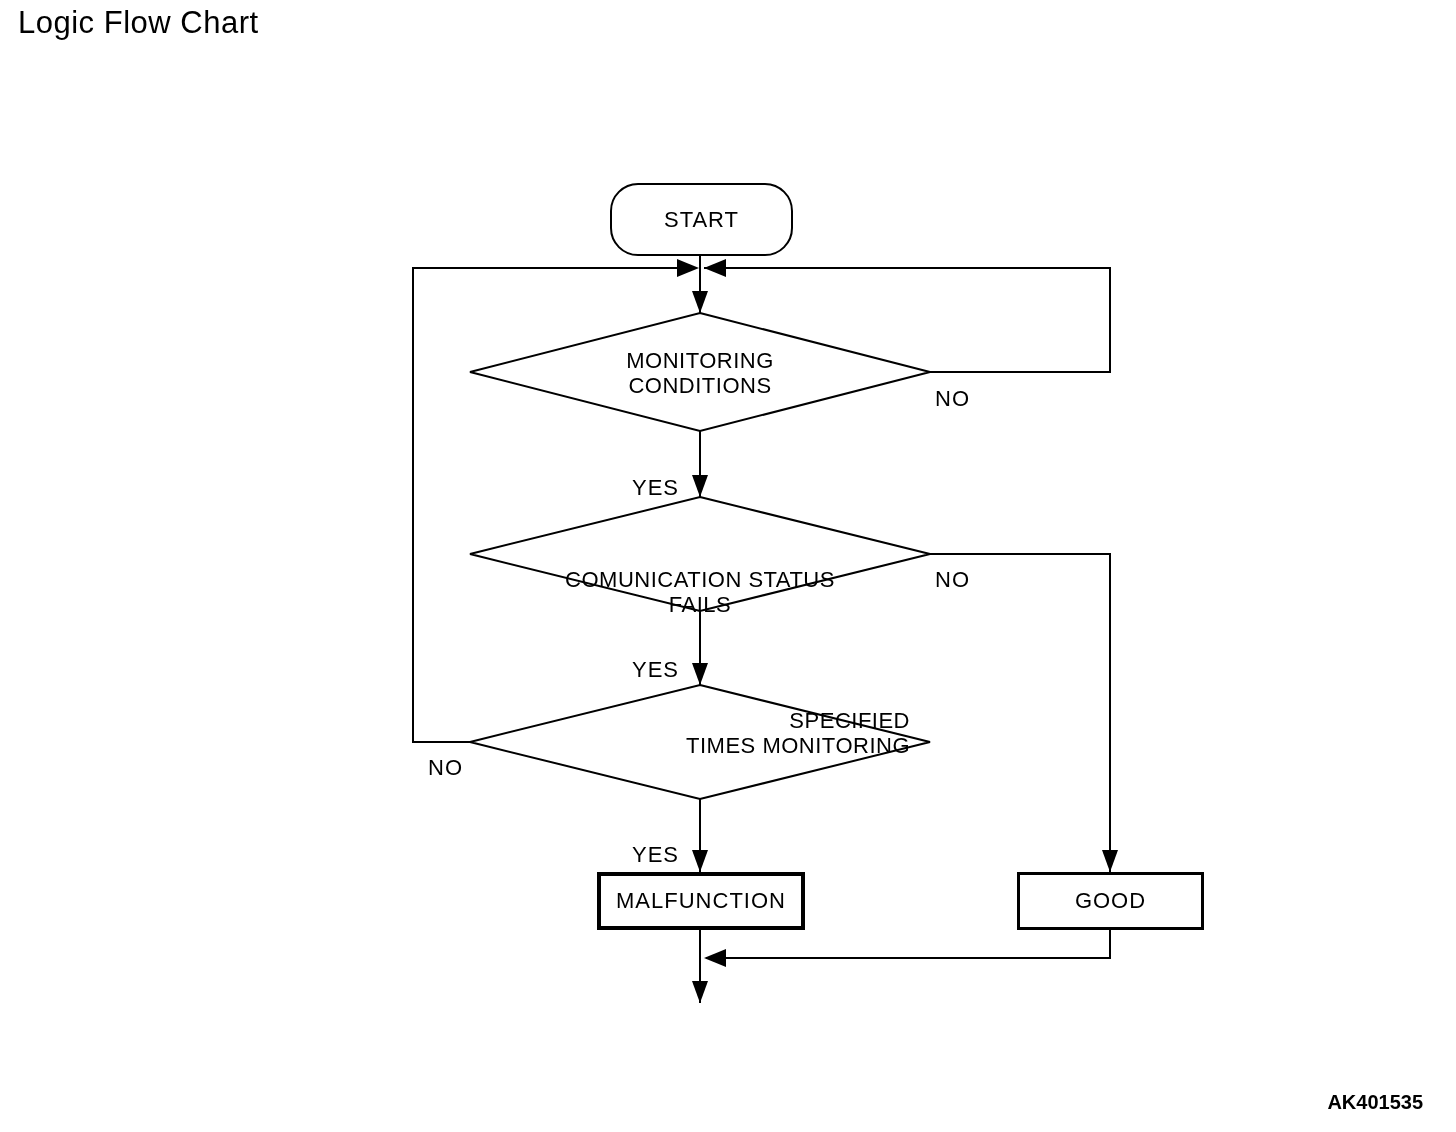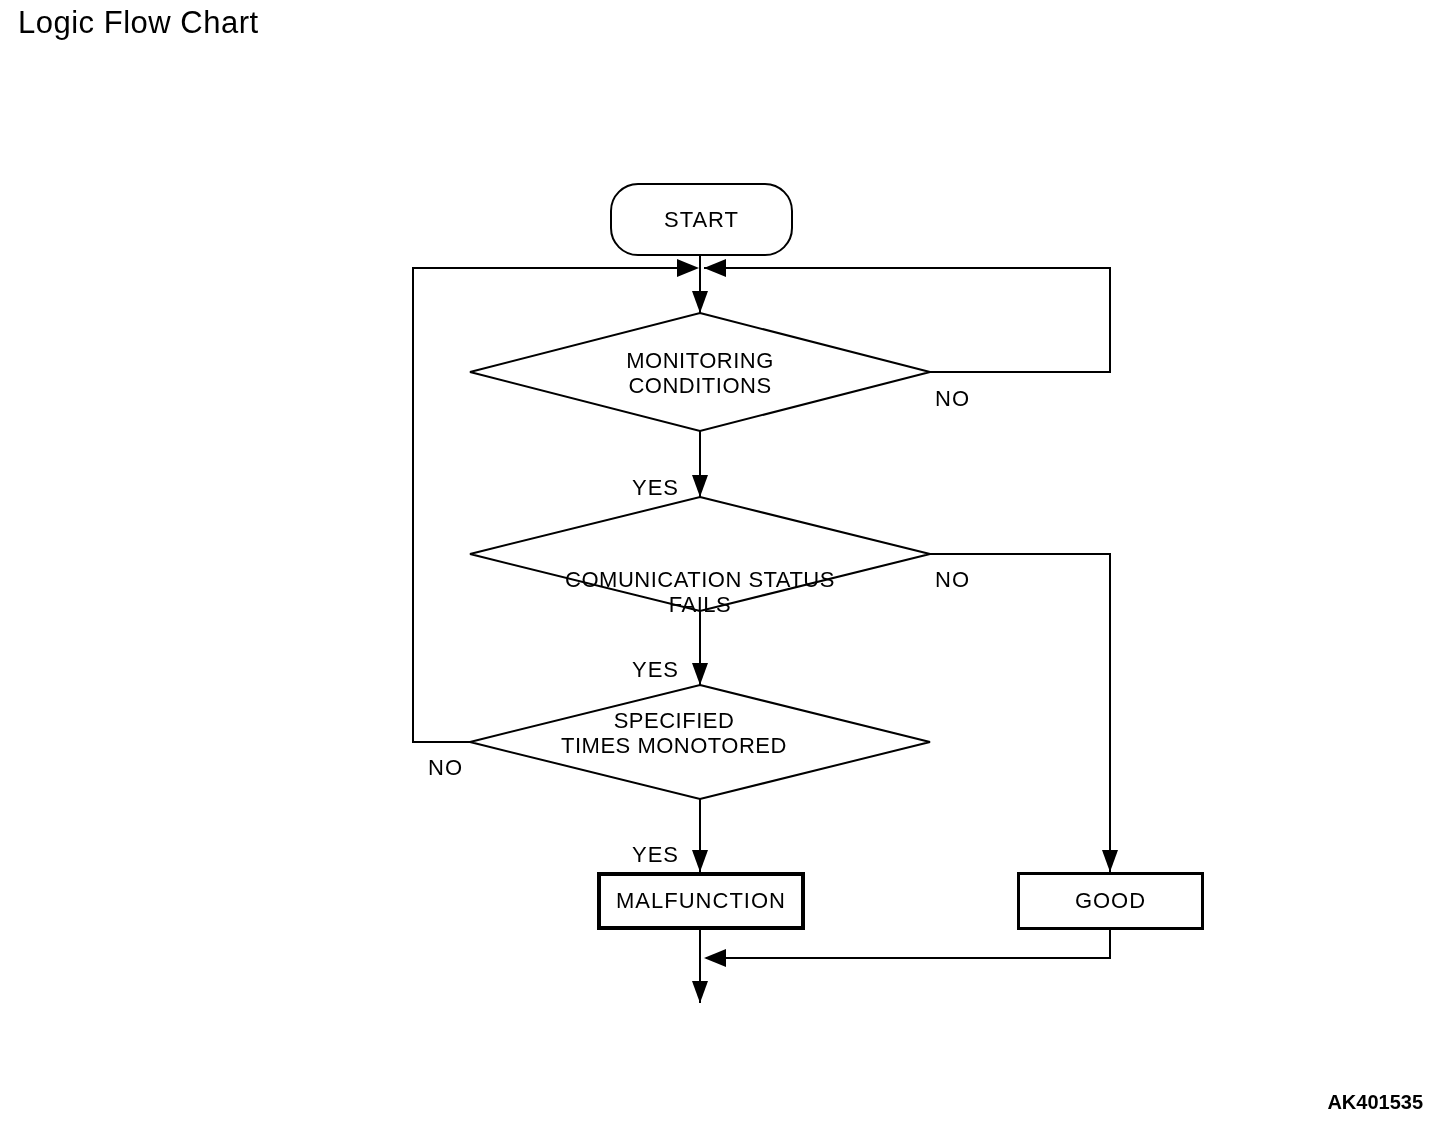--- a/index.html
+++ b/index.html
@@ -140,23 +140,23 @@
   <div class="diamond-label" style="left:500px; top:348px; width:400px;">
     <span>MONITORING</span>
     <span>CONDITIONS</span>
   </div>
 
   <div class="diamond-label" style="left:490px; top:531px; width:420px;margin-top:36px;">
     <span>COMUNICATION STATUS</span>
     <span>FAILS</span>
   </div>
 
-  <div class="diamond-label" style="left:464px; top:708px; width:420px;">
+  <div class="diamond-label" style="left:490px; top:708px; width:420px;text-align:right;">
     <span>SPECIFIED</span>
-    <span>TIMES MONOTORED</span>
+    <span>TIMES MONITORING</span>
   </div>
 
   <div class="edge-label" style="left:935px; top:342px;">NO</div>
   <div class="edge-label" style="left:632px; top:431px;">YES</div>
   <div class="edge-label" style="left:935px; top:523px;">NO</div>
   <div class="edge-label" style="left:632px; top:613px;">YES</div>
   <div class="edge-label" style="left:428px; top:711px;">NO</div>
   <div class="edge-label" style="left:632px; top:798px;">YES</div>
 
   <div class="figure-code">AK401535</div>

